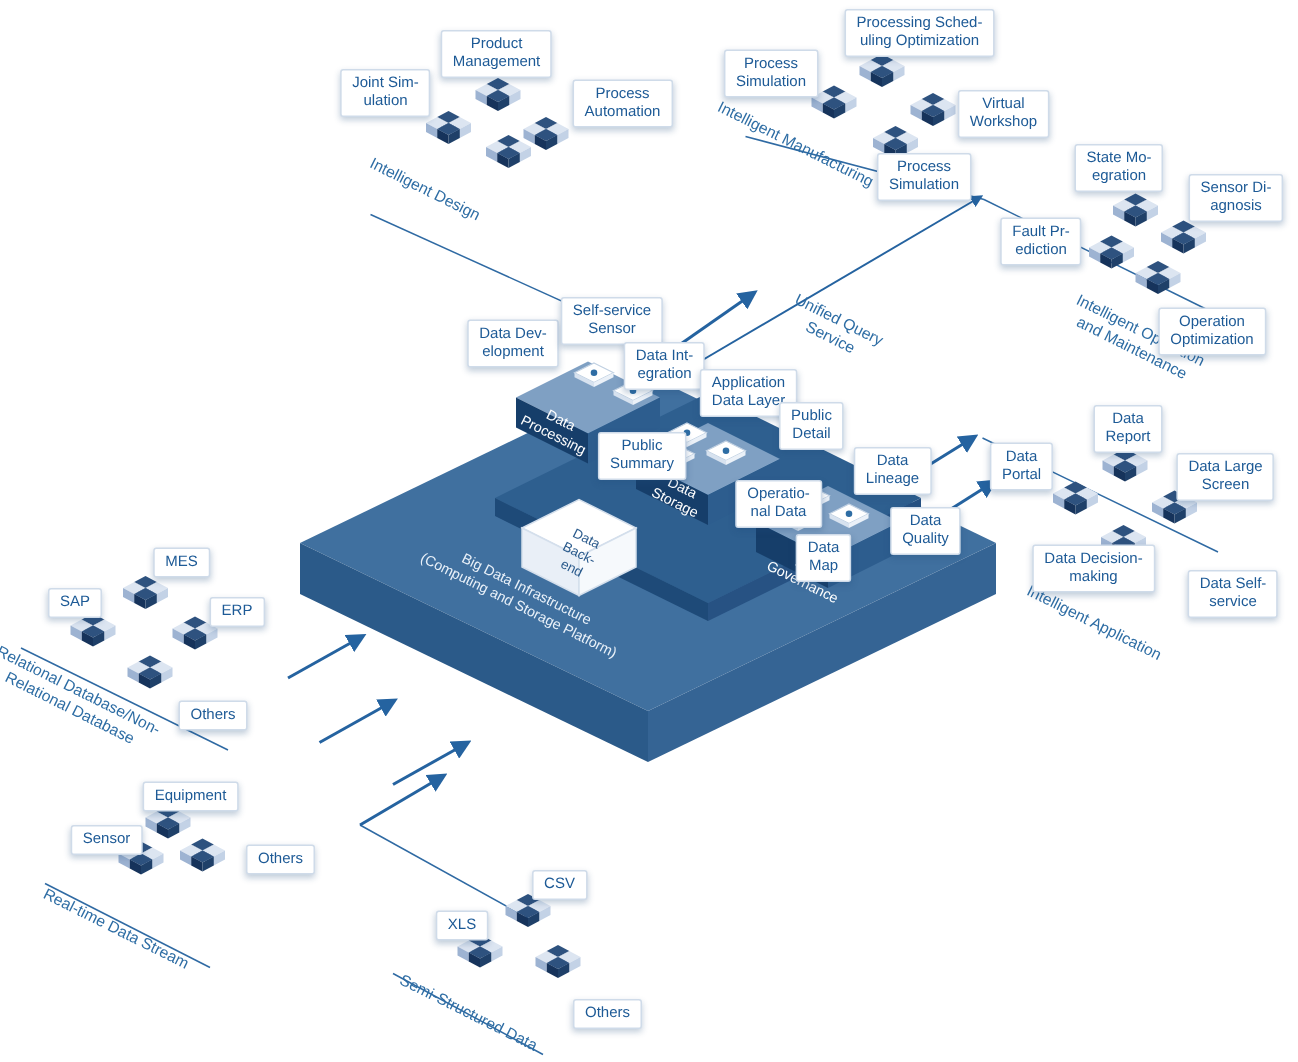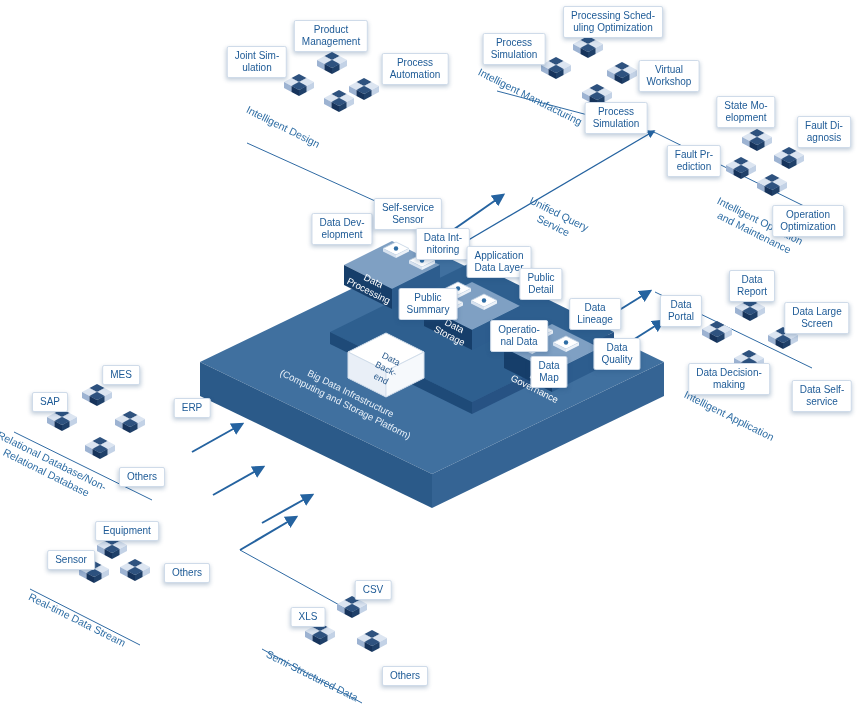--- a/index.html
+++ b/index.html
@@ -194,22 +194,22 @@
 Simulation</div>
   <div class="box" style="left:613px;top:22px">Processing Sched-
 uling Optimization</div>
   <div class="box" style="left:669px;top:76px">Virtual
 Workshop</div>
   <div class="box" style="left:616px;top:118px">Process
 Simulation</div>
   <div class="rot" style="left:530px;top:97px">Intelligent Manufacturing</div>
 
   <div class="box" style="left:746px;top:112px">State Mo-
-elopment</div>
-  <div class="box" style="left:824px;top:132px">Fault Di-
+egration</div>
+  <div class="box" style="left:824px;top:132px">Sensor Di-
 agnosis</div>
   <div class="box" style="left:694px;top:161px">Fault Pr-
 ediction</div>
   <div class="box" style="left:808px;top:221px">Operation
 Optimization</div>
   <div class="rot" style="left:757px;top:227px">Intelligent Operation
 and Maintenance</div>
 
   <div class="rot" style="left:556px;top:220px">Unified Query
 Service</div>
@@ -224,21 +224,21 @@
 making</div>
   <div class="box" style="left:822px;top:396px">Data Self-
 service</div>
   <div class="rot" style="left:729px;top:416px">Intelligent Application</div>
 
   <div class="box" style="left:342px;top:229px">Data Dev-
 elopment</div>
   <div class="box" style="left:408px;top:214px">Self-service
 Sensor</div>
   <div class="box" style="left:443px;top:244px">Data Int-
-nitoring</div>
+egration</div>
   <div class="box" style="left:499px;top:262px">Application
 Data Layer</div>
   <div class="box" style="left:541px;top:284px">Public
 Detail</div>
   <div class="box" style="left:428px;top:304px">Public
 Summary</div>
   <div class="box" style="left:519px;top:336px">Operatio-
 nal Data</div>
   <div class="box" style="left:595px;top:314px">Data
 Lineage</div>
@@ -256,21 +256,21 @@
   <div class="stacklabel backend" style="left:386px;top:369px">Data
 Back-
 end</div>
 
   <div class="rot white" style="left:348px;top:399px">Big Data Infrastructure
 (Computing and Storage Platform)</div>
   <div class="dc-title" style="left:566px;top:456px">Data Center</div>
 
   <div class="box" style="left:50px;top:402px">SAP</div>
   <div class="box" style="left:121px;top:375px">MES</div>
-  <div class="box" style="left:192px;top:408px">ERP</div>
+  <div class="box" style="left:158px;top:408px">ERP</div>
   <div class="box" style="left:142px;top:477px">Others</div>
   <div class="rot" style="left:49px;top:467px">Relational Database/Non-
 Relational Database</div>
 
   <div class="box" style="left:127px;top:531px">Equipment</div>
   <div class="box" style="left:71px;top:560px">Sensor</div>
   <div class="box" style="left:187px;top:573px">Others</div>
   <div class="rot" style="left:77px;top:620px">Real-time Data Stream</div>
 
   <div class="box" style="left:308px;top:617px">XLS</div>

